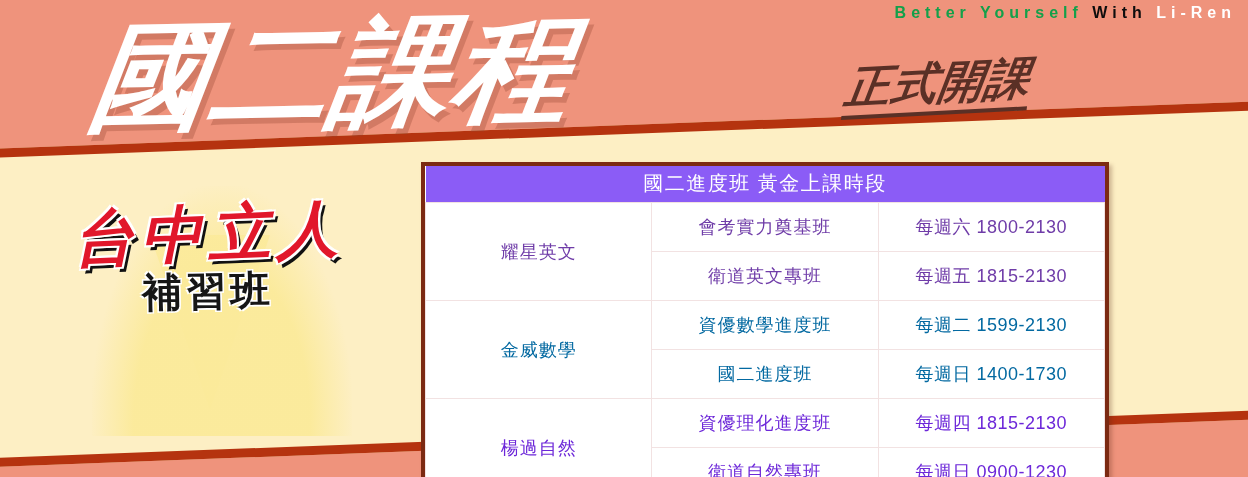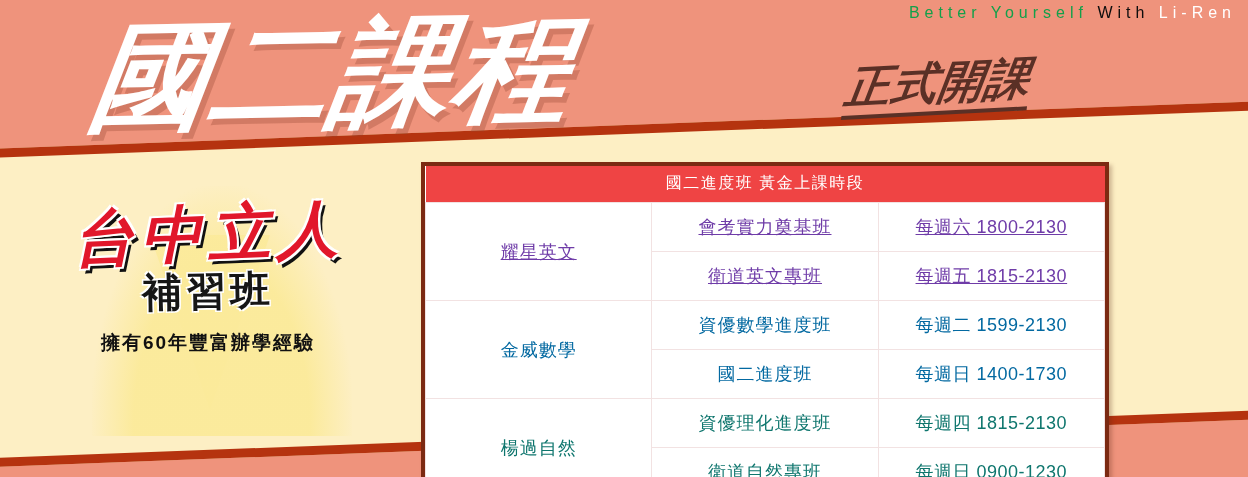--- a/index.html
+++ b/index.html
@@ -63,21 +63,21 @@
     opacity: .85;
     pointer-events: none;
   }
 
   
   .tagline {
     position: absolute;
     right: 12px;
     top: 2px;
     font-size: 16px;
-    font-weight: normal;
+    font-weight: bold;
     letter-spacing: 5px;
     white-space: nowrap;
     line-height: 22px;
   }
   .tagline .g { color: #13a04a; }
   .tagline .k { color: #0d0d0d; }
   .tagline .w { color: #ffffff; }
 
   
   .headline {
@@ -186,23 +186,23 @@
     background: #ffffff;
     box-sizing: border-box;
     box-shadow: 3px 3px 4px rgba(90,40,20,.28);
   }
   table.sched {
     border-collapse: collapse;
     width: 100%;
     table-layout: fixed;
   }
   table.sched th.sched-head {
-    background: #ef4444;
+    background: #8b5cf6;
     color: #ffffff;
-    font-size: 16px;
+    font-size: 20px;
     font-weight: normal;
     letter-spacing: 1.5px;
     height: 30px;
     text-align: center;
     padding: 2px 0 4px 0;
   }
   table.sched td {
     border: 1px solid #f2e2e2;
     text-align: center;
     font-size: 18px;
@@ -211,23 +211,23 @@
     background: #ffffff;
   }
   td.subj {
     width: 142px;
     font-size: 18px;
     letter-spacing: 1px;
   }
   td.course { width: 245px; letter-spacing: 1px; }
   td.time   { letter-spacing: .5px; }
 
-  .c-eng  { color: #6f3ca8; text-decoration: underline; }
+  .c-eng  { color: #6f3ca8; }
   .c-math { color: #0369a1; }
-  .c-sci  { color: #0f766e; }
+  .c-sci  { color: #6d28d9; }
 </style>
 </head>
 <body>
 
 <div id="banner">
 
   <div class="bg-salmon"></div>
   <div class="bg-cream"></div>
   <div class="bg-burst-wedge"></div>
   <div class="bg-burst"></div>
@@ -237,21 +237,20 @@
     <span class="k">With</span>
     <span class="w">Li-Ren</span>
   </div>
 
   <div class="headline">國二課程</div>
   <div class="subhead">正式開課</div>
 
   <div class="logo">
     <div class="logo-main">台中立人</div>
     <div class="logo-sub">補習班</div>
-    <div class="logo-exp">擁有60年豐富辦學經驗</div>
   </div>
 
   <div class="schedule">
     <table class="sched">
       <thead>
         <tr>
           <th class="sched-head" colspan="3">國二進度班  黃金上課時段</th>
         </tr>
       </thead>
       <tbody>

